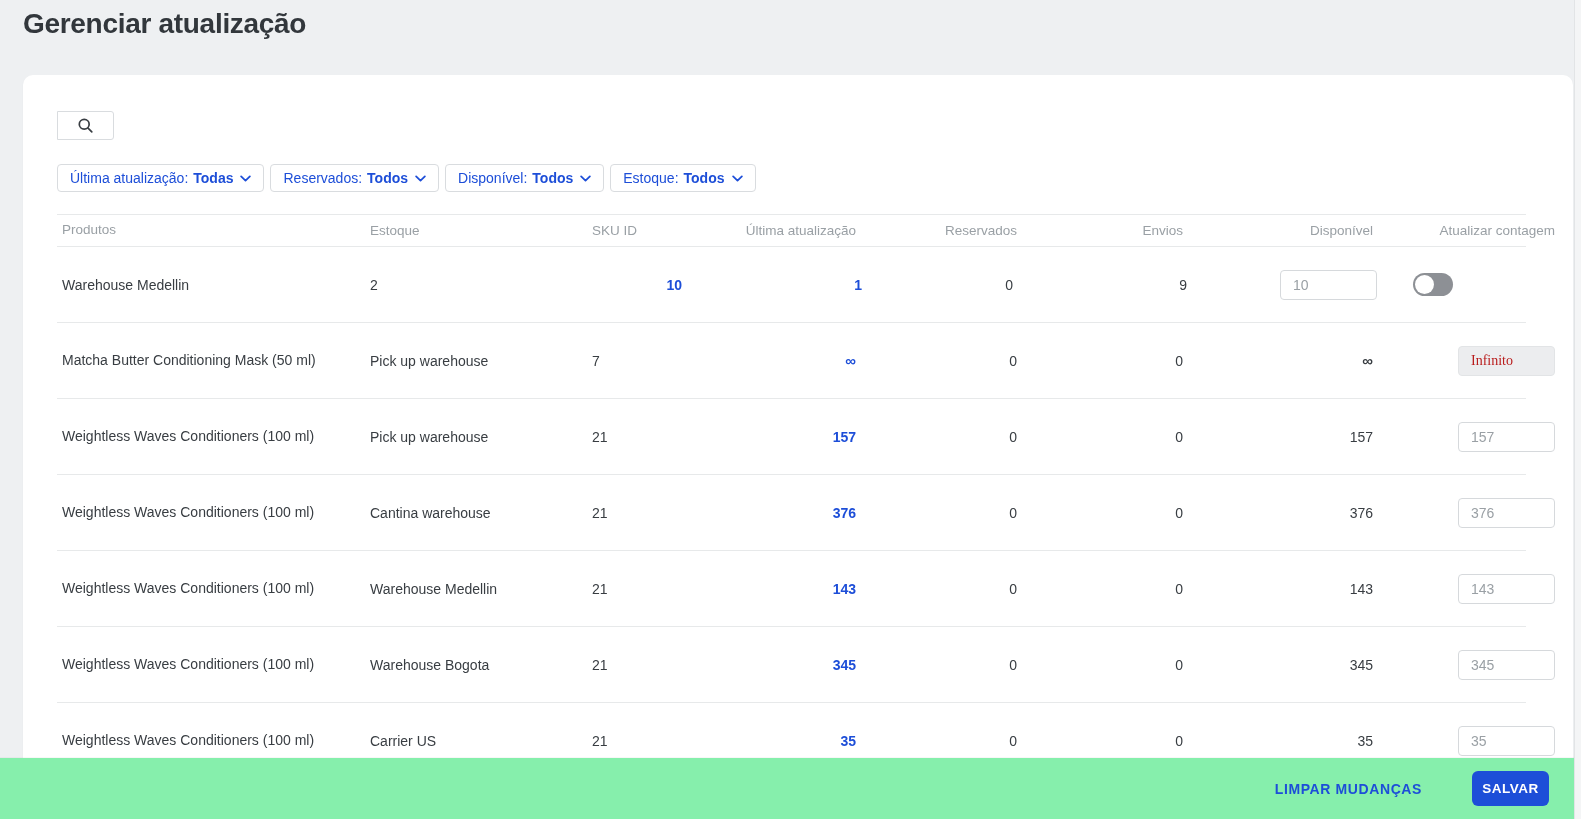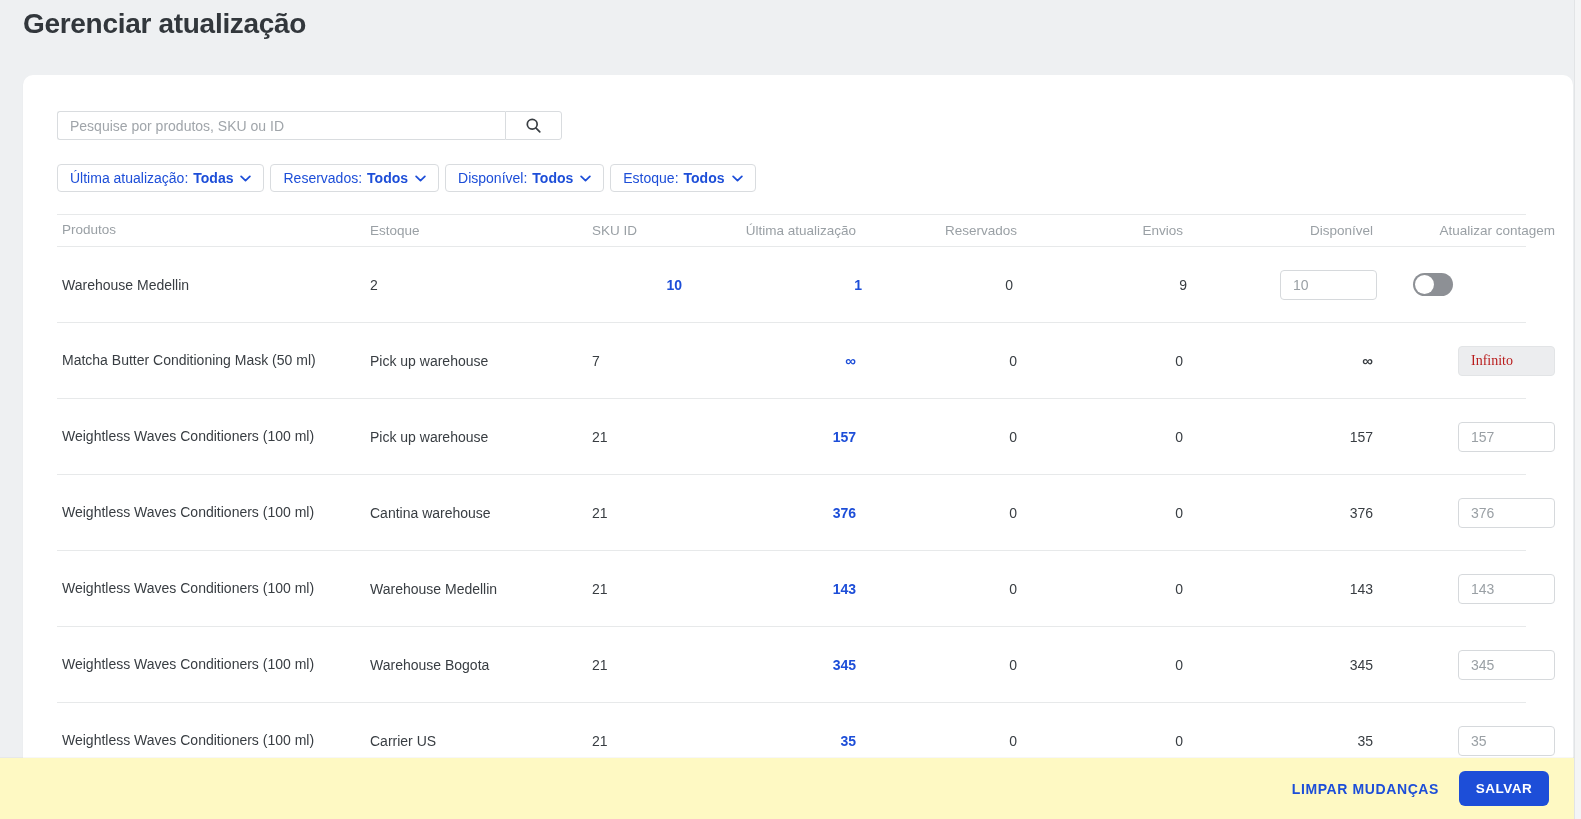--- a/index.html
+++ b/index.html
@@ -93,48 +93,47 @@
   }
   .toggle .knob{
     position:absolute;top:2px;left:2px;width:19px;height:19px;border-radius:50%;
     background:#fff;
   }
   .toggle.on{background:var(--accent);}
   .toggle.on .knob{left:auto;right:2px;}
   
   .savebar{
     position:absolute;left:0;top:758px;width:1581px;height:61px;
-    background:#fef9c3;box-shadow:0 -1px 0 rgba(0,0,0,0.03);
+    background:#86efac;box-shadow:0 -1px 0 rgba(0,0,0,0.03);
     display:flex;align-items:center;justify-content:flex-end;
-    padding-right:32px;gap:20px;z-index:40;
+    padding-right:32px;gap:50px;z-index:40;
   }
   .clear-btn{
     background:none;border:none;color:var(--accent);font-weight:700;
     font-size:14px;letter-spacing:0.6px;cursor:pointer;font-family:inherit;
   }
   .save-btn{
-    width:90px;height:35px;background:var(--accent);color:#fff;border:none;
+    width:77px;height:35px;background:var(--accent);color:#fff;border:none;
     border-radius:6px;font-weight:700;font-size:13.5px;letter-spacing:0.5px;
     cursor:pointer;font-family:inherit;
   }
   
   .scroll-strip{
     position:absolute;right:0;top:0;width:7px;height:819px;
     background:#f4f5f6;border-left:1px solid #e2e4e6;z-index:60;
   }
 </style>
 </head>
 <body>
 
 <h1 class="page-title">Gerenciar atualização</h1>
 
 <div class="card">
 
   <div class="search-wrap">
-    <input class="search-input" type="text" placeholder="Pesquise por produtos, SKU ou ID" style="">
     <button class="search-btn">
       <svg width="17" height="17" viewBox="0 0 20 20" fill="none">
         <circle cx="8.5" cy="8.5" r="5.8" stroke="#383d42" stroke-width="2"></circle>
         <line x1="13" y1="13" x2="17.4" y2="17.4" stroke="#383d42" stroke-width="2" stroke-linecap="round"></line>
       </svg>
     </button>
   </div>
 
   <div class="filters">
     <div class="chip">

